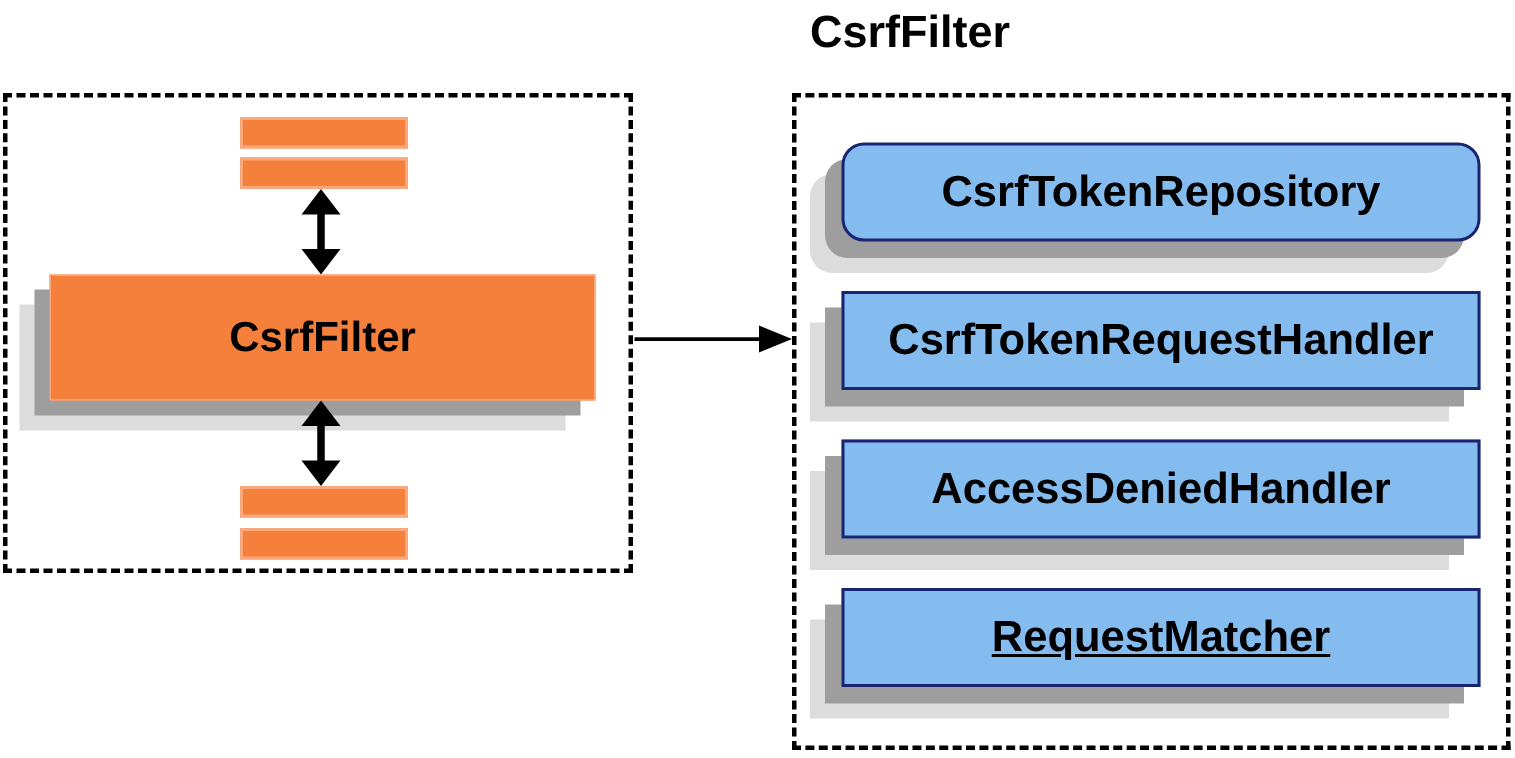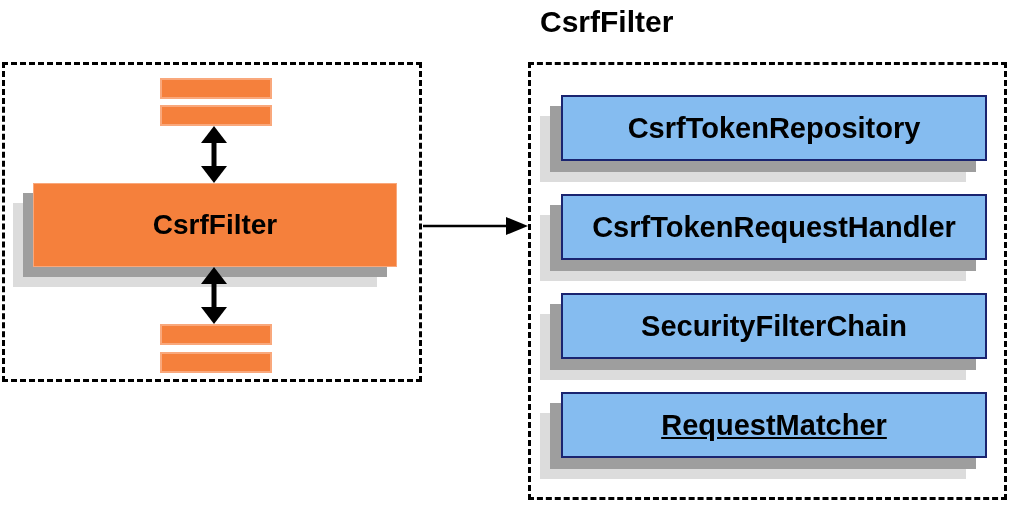--- a/index.html
+++ b/index.html
@@ -56,21 +56,21 @@
     position: absolute;
     left: 561px;
     width: 426px; height: 66px;
     background: var(--component-blue, #85BCF0);
     border: 2px solid var(--component-border, #1A2470);
     box-shadow: -11px 11px 0 var(--shadow-dark, #9E9E9E),
                 -21px 21px 0 var(--shadow-light, #DCDCDC);
     display: flex; align-items: center; justify-content: center;
     font-weight: bold; font-size: 29px; color: #000;
   }
-  .comp-1 { top: 95px; }
+  .comp-1 { top: 95px; border-radius: 15px; }
   .comp-2 { top: 194px; }
   .comp-3 { top: 293px; }
   .comp-4 { top: 392px; text-decoration: underline; }
   .arrow-svg { position: absolute; }
   .varrow-1 { left: 192px; top: 126px; }
   .varrow-2 { left: 192px; top: 267px; }
   .harrow   { left: 422px; top: 215px; }
 </style>
 </head>
 <body>
@@ -109,19 +109,19 @@
     <polygon points="106,11 84,2 84,20" fill="#000"></polygon>
   </svg>
 
   <div class="component comp-1">
     <span>CsrfTokenRepository</span>
   </div>
   <div class="component comp-2">
     <span>CsrfTokenRequestHandler</span>
   </div>
   <div class="component comp-3">
-    <span>SecurityFilterChain</span>
+    <span>AccessDeniedHandler</span>
   </div>
   <div class="component comp-4">
     <span>RequestMatcher</span>
   </div>
 
 </div>
 
 </body></html>

